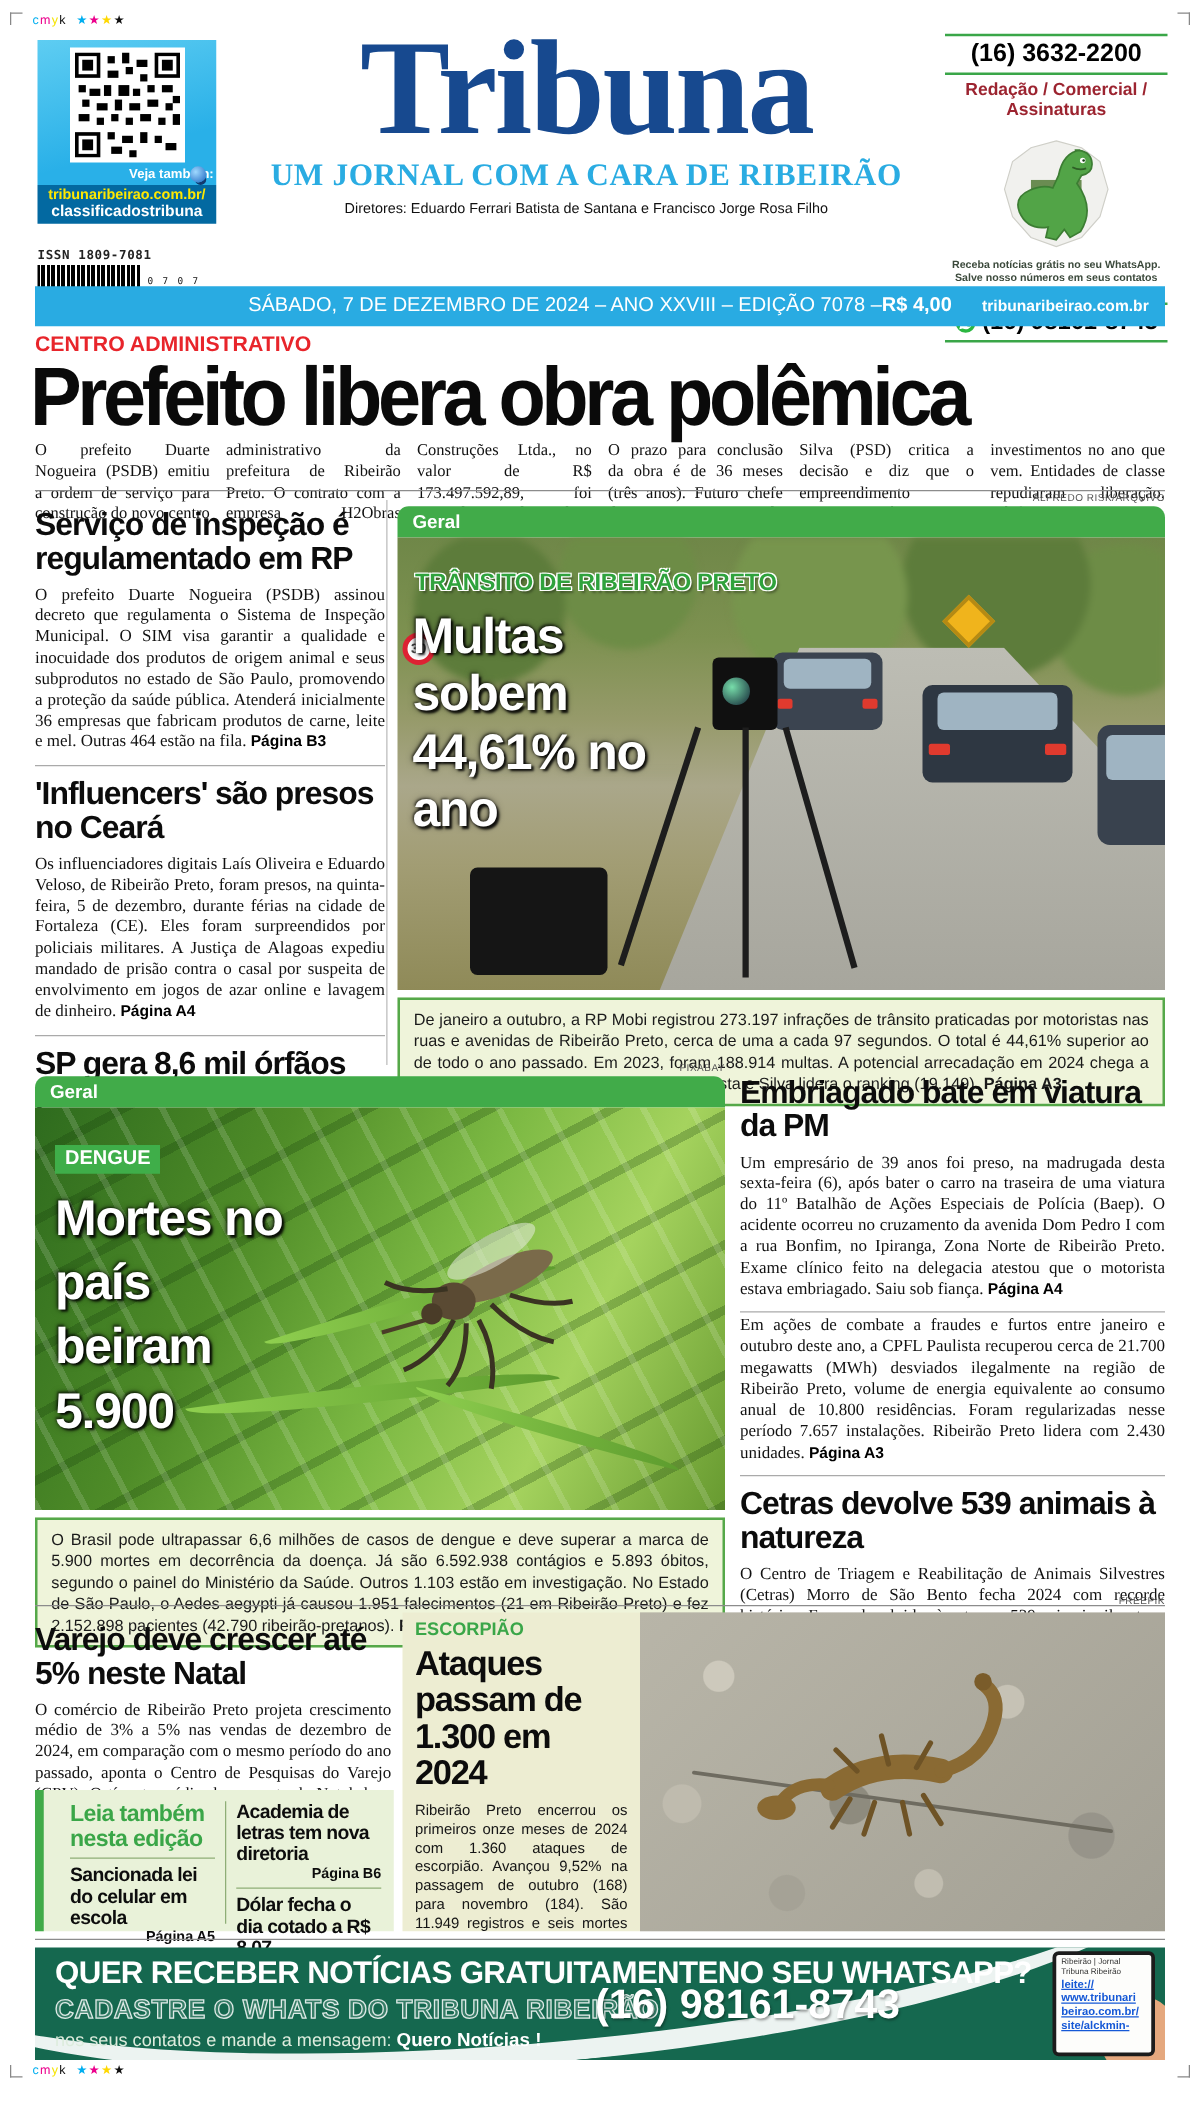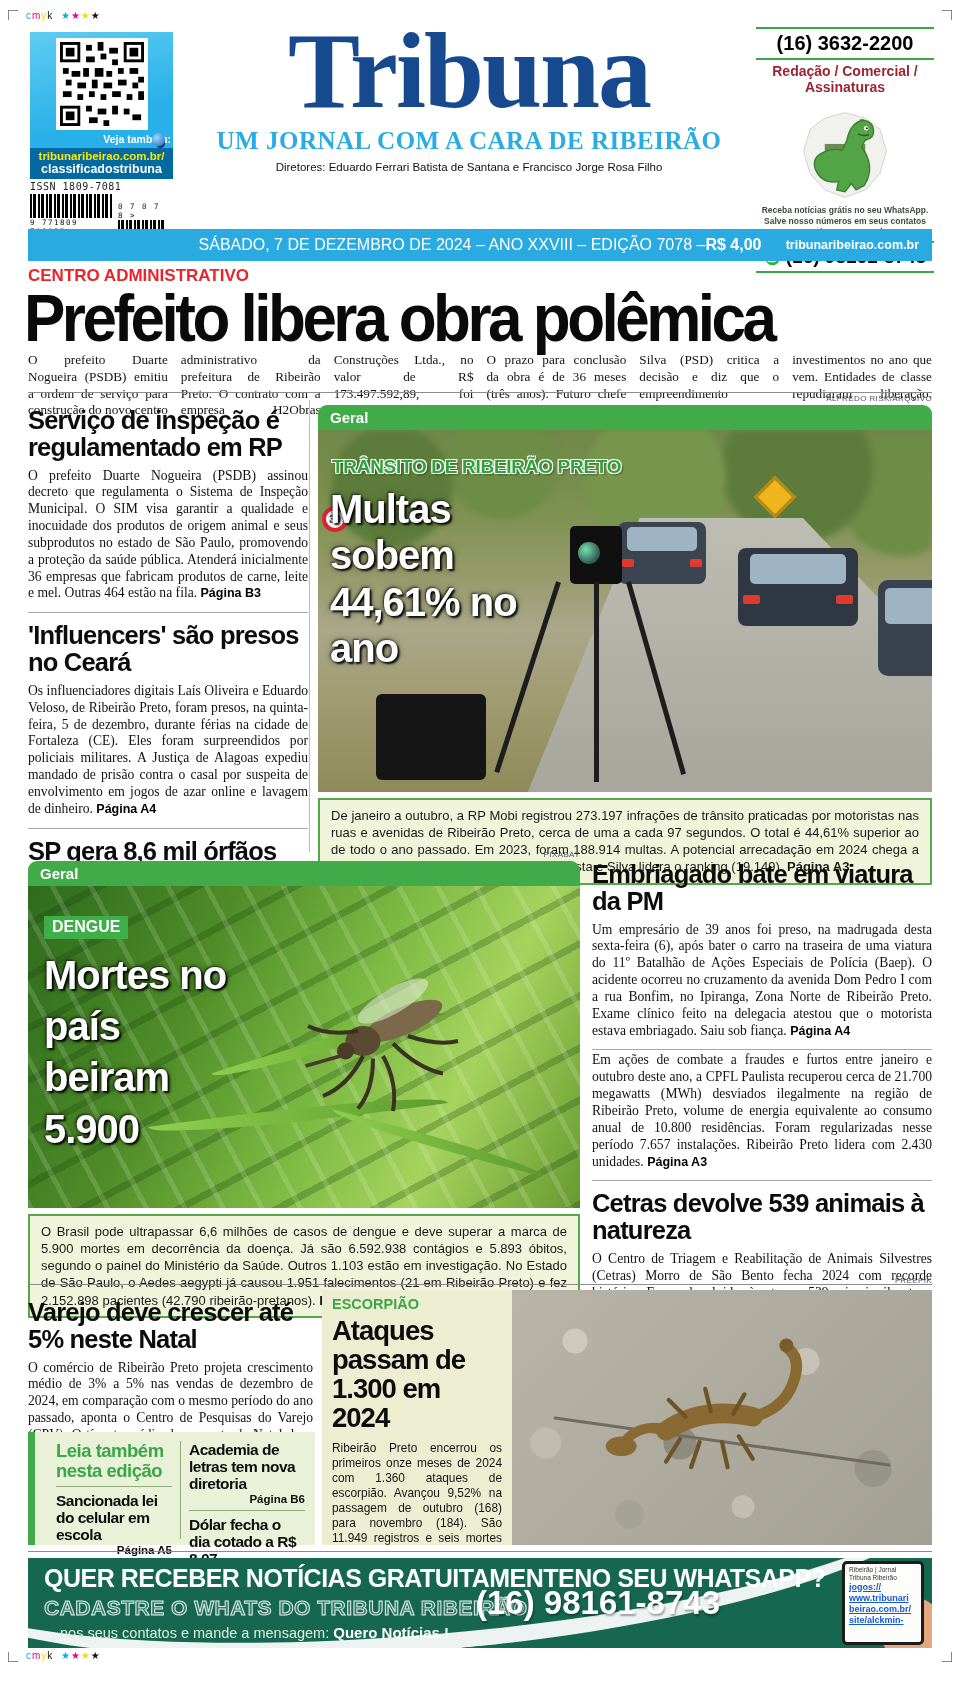--- a/index.html
+++ b/index.html
@@ -21,21 +21,21 @@
 
   
   .qr-block { left:30px; top:32px; width:143px; }
   .qr-cyan { background:linear-gradient(165deg,#5ecdf2,#29b0e8 70%); padding:6px 2px 3px; text-align:right; position:relative; }
   .qr-white { width:92px; height:92px; background:#fff; margin:0 auto; padding:4px; }
   .veja { color:#fff; font-weight:bold; font-size:10.5px; margin-top:3px; }
   .pin { position:absolute; right:8px; bottom:2px; width:13px; height:13px; background:radial-gradient(circle at 35% 35%,#9fd9ff,#1b64c0); border-radius:50%; box-shadow:2px 4px 0 -2px #123a70; }
   .pink { background:#0369a1; text-align:center; padding:3px 2px 4px; line-height:1.02; }
   .pink .u1 { color:#ffe800; font-weight:bold; font-size:11.5px; display:block; }
   .pink .u2 { color:#fff; font-weight:bold; font-size:12.5px; display:block; }
-  .issn { font-size:10px; color:#222; margin-top:2px; letter-spacing:.5px; font-family:"DejaVu Sans Mono",monospace; }
+  .issn { font-size:10px; color:#222; margin-top:20px; letter-spacing:.5px; font-family:"DejaVu Sans Mono",monospace;font-weight:bold; }
   .barcodes { display:flex; gap:6px; margin-top:2px; align-items:flex-start; }
   .bc-stripes { height:24px; background:repeating-linear-gradient(90deg,#000 0 2px,#fff 2px 3px,#000 3px 6px,#fff 6px 8px); }
   .bc1 { width:82px; }
   .bc2 { width:46px; margin-top:8px; }
   .bc-num { font-size:7.5px; letter-spacing:1.5px; font-family:"DejaVu Sans Mono",monospace; color:#111; }
 
   
   .logo-wrap { left:178px; top:14px; width:582px; text-align:center; }
   .logo { font-family:"Liberation Serif",serif; font-weight:bold; font-size:108px; line-height:1.05; color:#17498f; letter-spacing:-2px; }
   .tagline { font-family:"Liberation Serif",serif; font-weight:bold; font-size:25px; color:#2aace2; letter-spacing:.5px; margin-top:0px; }
@@ -152,21 +152,21 @@
   .scorp-credit { left:512px; top:1276px; width:420px; }
   .pixabay-credit-wrap { text-align:right; margin-bottom:2px; }
 
   
   .banrule { left:28px; top:1551px; width:904px; }
   .banner { left:28px; top:1558px; width:904px; height:90px; background:#15684f; overflow:hidden; color:#fff; }
   .swoosh { position:absolute; left:-120px; top:-158px; width:1050px; height:250px; border-radius:50%; border-bottom:16px solid rgba(255,255,255,.92); transform:rotate(-5deg); }
   .ban1 { position:absolute; left:16px; top:6px; font-size:25px; font-weight:bold; letter-spacing:-0.5px; white-space:nowrap; z-index:2; }
   .ban2 { position:absolute; left:16px; top:38px; font-size:21px; font-weight:bold; letter-spacing:.5px; color:rgba(255,255,255,.14); -webkit-text-stroke:1px rgba(255,255,255,.85); white-space:nowrap; z-index:2; }
   .banphone { position:absolute; left:448px; top:26px; font-size:33px; font-weight:bold; white-space:nowrap; z-index:3; text-shadow:1px 2px 2px rgba(0,0,0,.35); }
-  .ban3 { position:absolute; left:16px; bottom:7px; font-size:14.5px; color:#ddecdd; z-index:2;margin-left:16px; }
+  .ban3 { position:absolute; left:16px; bottom:7px; font-size:14.5px; color:#ddecdd; z-index:2; }
   .ban3 b { color:#fff; font-size:15px; }
   .hand { position:absolute; right:-8px; bottom:-14px; width:60px; height:64px; background:#e5a87e; border-radius:48% 40% 42% 50%; z-index:3; }
   .phone-mock { position:absolute; right:8px; top:3px; width:82px; height:84px; background:#fdfdfb; border:3px solid #1c1c1c; border-radius:5px; padding:2px 4px; z-index:4; overflow:hidden; }
   .pm-title { font-size:6.5px; color:#333; line-height:1.2; }
   .pm-link { font-size:9px; font-weight:bold; color:#1558d6; text-decoration:underline; line-height:1.25; }
 </style>
 </head>
 <body>
 
 <div class="page">
@@ -428,21 +428,21 @@
   <div class="abs hrule banrule"></div>
   <div class="abs banner">
     <div class="swoosh"></div>
     <div class="ban1"><span>QUER RECEBER NOTÍCIAS GRATUITAMENTE</span><span>NO SEU WHATSAPP?</span></div>
     <div class="ban2">CADASTRE O WHATS DO TRIBUNA RIBEIRÃO</div>
     <div class="banphone">(16) 98161-8743</div>
     <div class="ban3"><span>nos seus contatos e mande a mensagem: </span><b>Quero Notícias !</b></div>
     <div class="hand"></div>
     <div class="phone-mock">
       <div class="pm-title">Ribeirão | Jornal Tribuna Ribeirão</div>
-      <div class="pm-link">jogos://</div>
+      <div class="pm-link">leite://</div>
       <div class="pm-link">www.tribunari</div>
       <div class="pm-link">beirao.com.br/</div>
       <div class="pm-link">site/alckmin-</div>
     </div>
   </div>
 
   <div class="bracket bl abs" style="left:8px;top:1652px;"></div>
   <div class="regmark" style="left:26px;top:1650px;"><span class="c">c</span><span class="m">m</span><span class="y">y</span><span class="k">k</span>&nbsp;&nbsp;<span class="star-c">★</span><span class="star-m">★</span><span class="star-y">★</span><span class="star-k">★</span></div>
   <div class="bracket br abs" style="right:8px;top:1652px;"></div>
 

